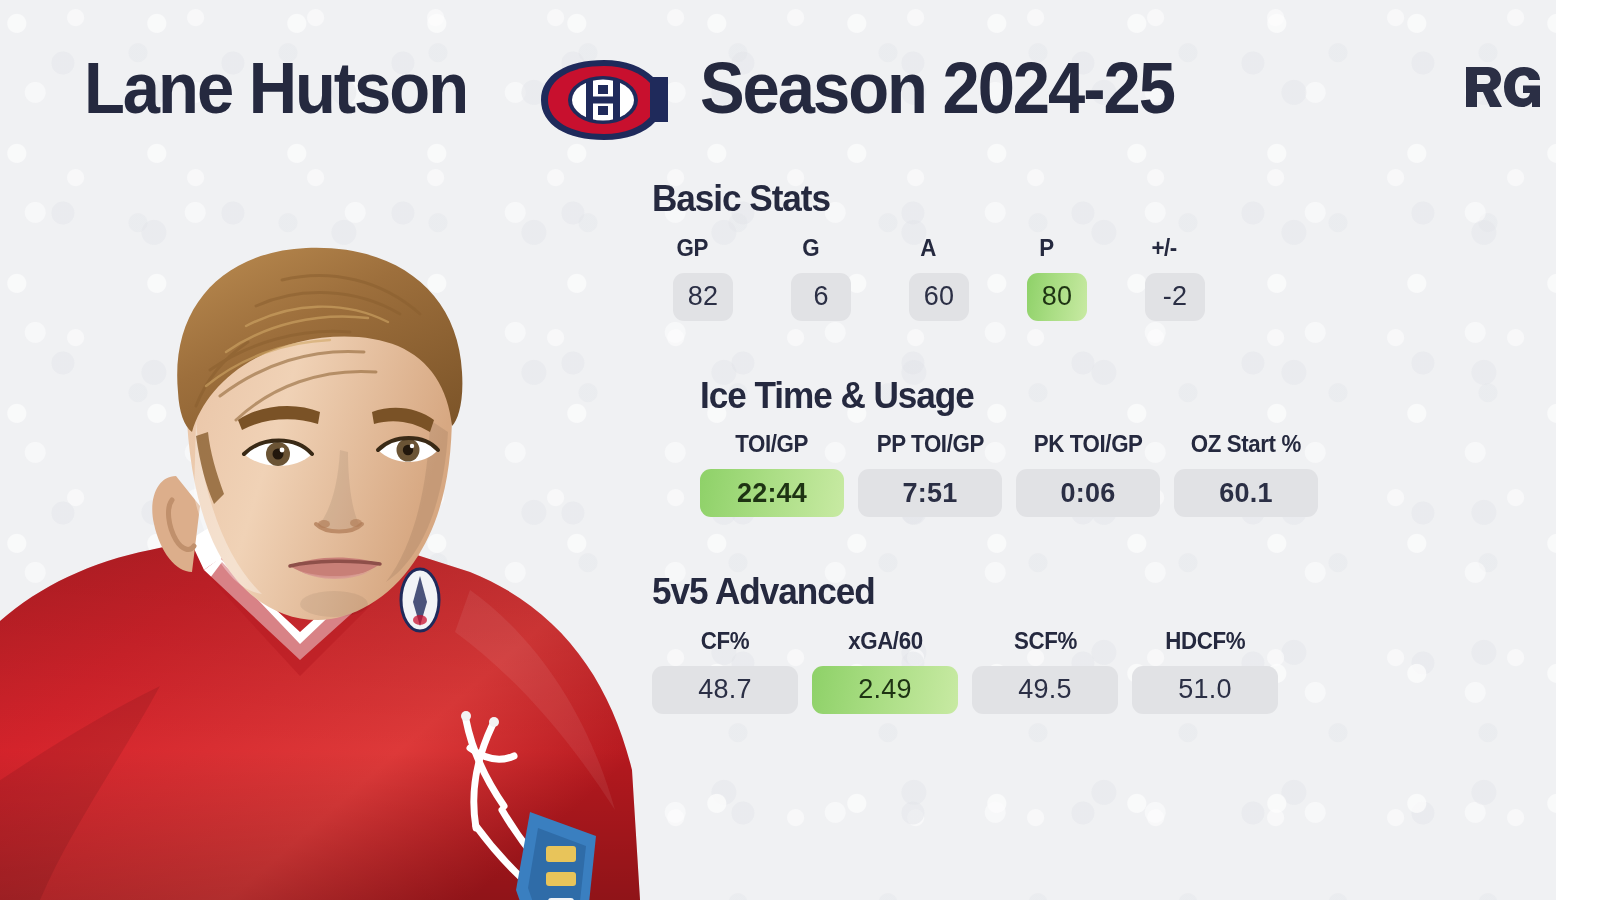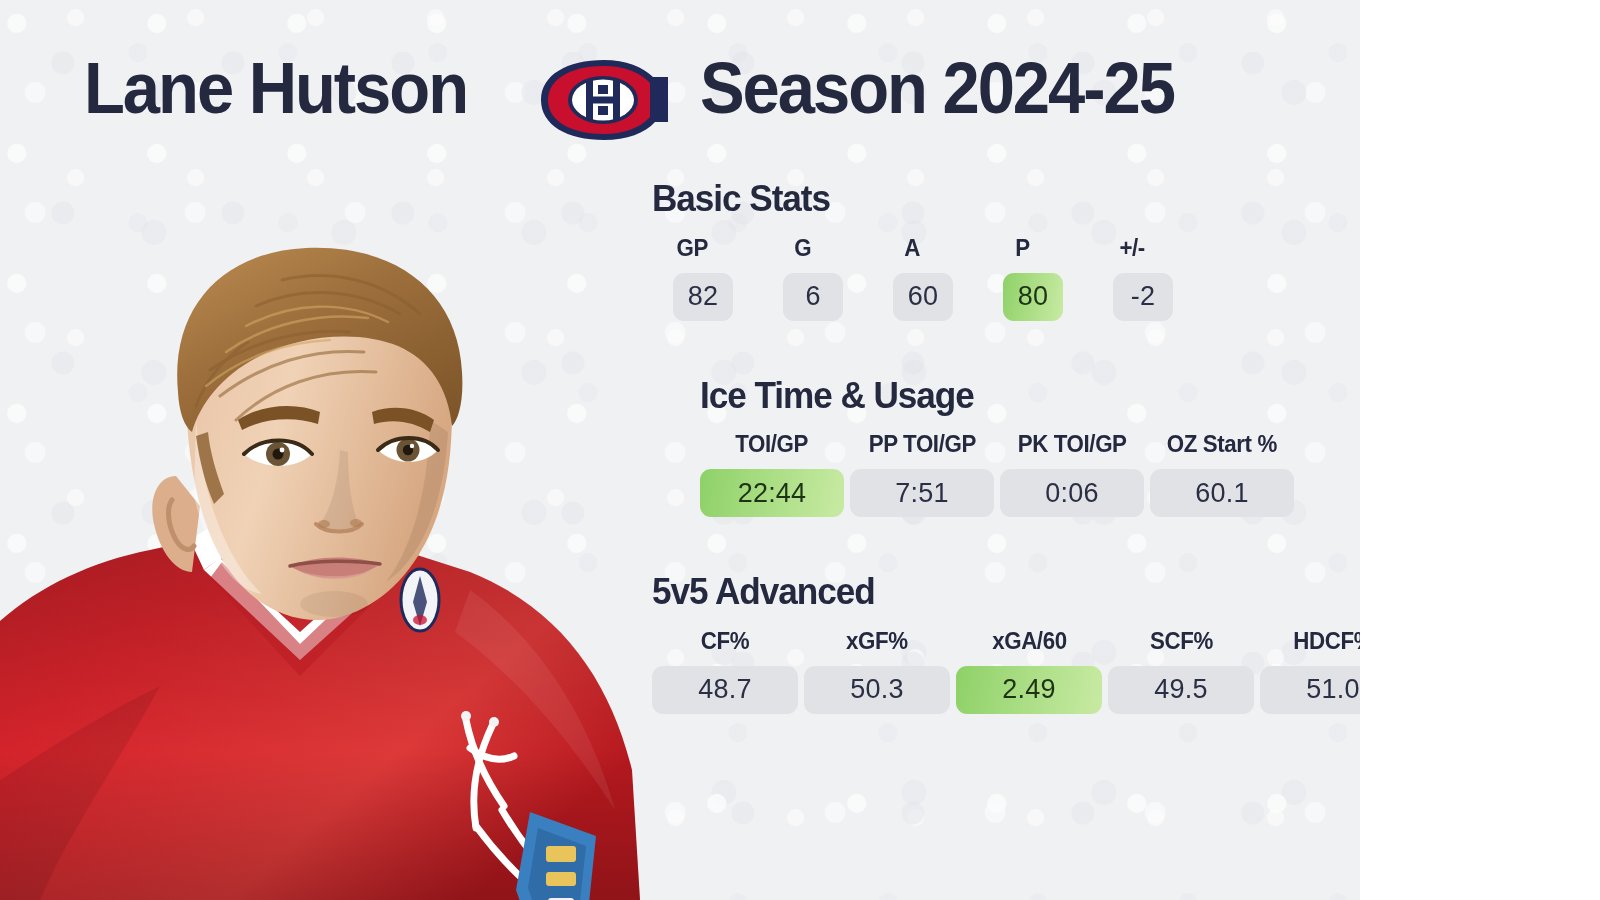--- a/index.html
+++ b/index.html
@@ -6,21 +6,21 @@
   * { margin:0; padding:0; box-sizing:border-box; }
 
   html, body {
     width:1600px; height:900px;
     overflow:hidden;
     font-family:"Liberation Sans", sans-serif;
   }
 
   #stage {
     position:relative;
-    width:1360px; height:900px;
+    width:1556px; height:900px;
     background:#f0f1f3;
     overflow:hidden;
   }
 
   
   #stage::before{
     content:"";
     position:absolute; inset:0;
     background-image:
       radial-gradient(circle at 12% 18%, rgba(255,255,255,.75) 0 9px, transparent 10px),
@@ -86,21 +86,21 @@
     font-weight:700;
     font-size:37px;
     letter-spacing:-1.1px;
     color:#25293f;
     transform:scaleX(.95);
     transform-origin:left center;
     line-height:1.15;
     margin-bottom:14px;
     white-space:nowrap;
   }
-  .stat-row{ display:flex; align-items:flex-end; }
+  .stat-row{ display:flex; align-items:flex-end;gap:8px; }
   .stat-cell{
     margin-right:8px;
     display:flex; flex-direction:column; align-items:center;
   }
   .stat-label{
     font-family:"Liberation Sans", sans-serif;
     font-weight:700;
     font-size:23px;
     letter-spacing:-.4px;
     color:#25293f;
@@ -119,21 +119,21 @@
     color:#2b2f45;
     letter-spacing:.2px;
   }
   .stat-pill.hl{
     background:linear-gradient(100deg,#8ed168 0%,#a9dd83 45%,#c8eaa3 100%);
     color:#1e3313;
   }
 
   
   .sec-basic .stat-pill{ width:60px;margin-left:21px; }
-  .sec-ice   .stat-pill{ width:144px; }
+  .sec-ice   .stat-pill{ width:144px;font-weight:bold; }
   .sec-adv   .stat-pill{ width:146px; }
   .sec-basic .stat-cell{ margin-right:29px; }
   .sec-ice   .stat-cell{ margin-right:6px; }
   .sec-adv   .stat-cell{ margin-right:6px; }
 
   .sec-basic{ margin-bottom:54px; }
   .sec-ice{   margin-bottom:54px;margin-left:48px; }
 </style>
 </head>
 <body>
@@ -379,24 +379,20 @@
 
     <div class="section sec-adv">
       <div class="section-title">5v5 Advanced</div>
       <div class="stat-row">
 
         <div class="stat-cell">
           <div class="stat-label">CF%</div>
           <div class="stat-pill">48.7</div>
         </div>
 
-        <div class="stat-cell">
-          <div class="stat-label">xGF%</div>
-          <div class="stat-pill">50.3</div>
-        </div>
 
         <div class="stat-cell">
           <div class="stat-label">xGA/60</div>
           <div class="stat-pill hl">2.49</div>
         </div>
 
         <div class="stat-cell">
           <div class="stat-label">SCF%</div>
           <div class="stat-pill">49.5</div>
         </div>

